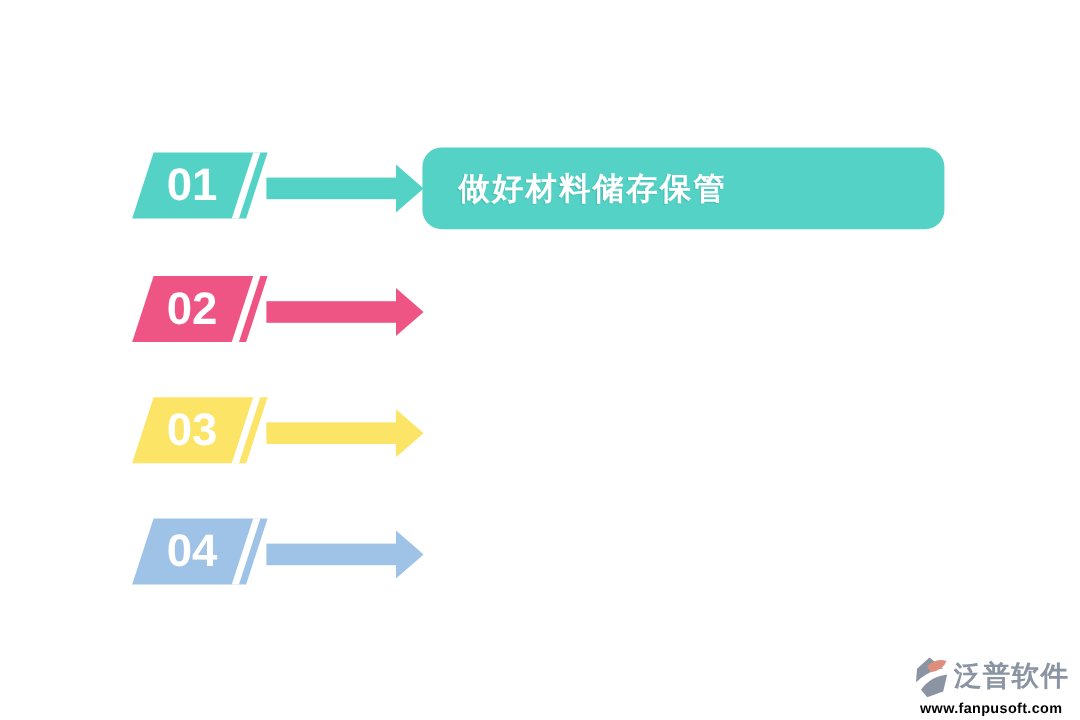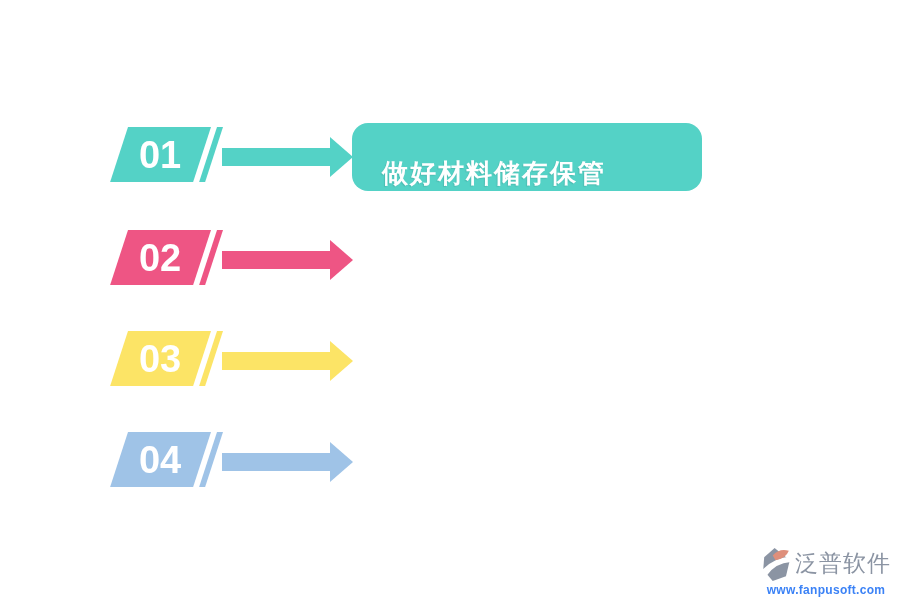--- a/index.html
+++ b/index.html
@@ -30,39 +30,39 @@
   
   .arrow-shaft{position:absolute;left:222px;top:25px;width:108px;height:18px;}
   .arrow-head{
     position:absolute;left:330px;top:14px;width:0;height:0;
     border-top:20px solid transparent;border-bottom:20px solid transparent;
     border-left:23px solid #000;
   }
 
   
   .pill{
-    position:absolute;left:352px;top:0;width:350px;height:68px;
-    border-radius:16px;display:flex;align-items:flex-end;
+    position:absolute;left:352px;top:0;width:435px;height:68px;
+    border-radius:16px;display:flex;align-items:center;
   }
   .pill-label{
     color:#ffffff;font-size:26px;font-weight:bold;letter-spacing:2px;
     text-shadow:-1px 1px 1px rgba(0,0,0,0.10);white-space:nowrap;
   }
   .row1 .pill-label{padding-left:30px}
   .row2 .pill-label{padding-left:30px}
   .row3 .pill-label{padding-left:41px}
   .row4 .pill-label{padding-left:22px}
 
   
   .logo{
     position:absolute;left:758px;top:546px;width:136px;
     display:flex;flex-direction:column;align-items:center;
   }
   .logo-top{display:flex;align-items:center;gap:3px;}
-  .logo-name{font-size:23px;font-weight:normal;letter-spacing:1px;line-height:1.2;}
+  .logo-name{font-size:23px;font-weight:bold;letter-spacing:1px;line-height:1.2;}
   .logo-url{font-size:12px;letter-spacing:0.3px;margin-top:1px;font-weight:bold;}
 </style>
 </head>
 <body>
 
 <div class="canvas">
 
   <div class="row row1">
     <div class="badge" style="background-color: rgb(84, 210, 198);">
       <div class="badge-slash"></div>
@@ -104,16 +104,16 @@
 
   <div class="logo">
     <div class="logo-top">
       <svg width="31" height="36" viewBox="0 0 32 38">
         <path d="M14 2 L3 12 L2 25 L12 37 L26 32 L30 15 Z" style="fill: rgb(139, 148, 163);"></path>
         <path d="M0 26 Q13 12 31 11 L31 17 Q15 18 6 31 Z" fill="#ffffff"></path>
         <path d="M12 10 Q19 2 29 5 Q26 13 15 15 Z" style="fill: rgb(222, 143, 123);"></path>
       </svg>
       <span class="logo-name" style="color: rgb(139, 148, 163);">泛普软件</span>
     </div>
-    <span class="logo-url" style="color: #3b82f6;">www.fanpusoft.com</span>
+    <span class="logo-url" style="color: #000000;">www.fanpusoft.com</span>
   </div>
 
 </div>
 
 </body></html>

